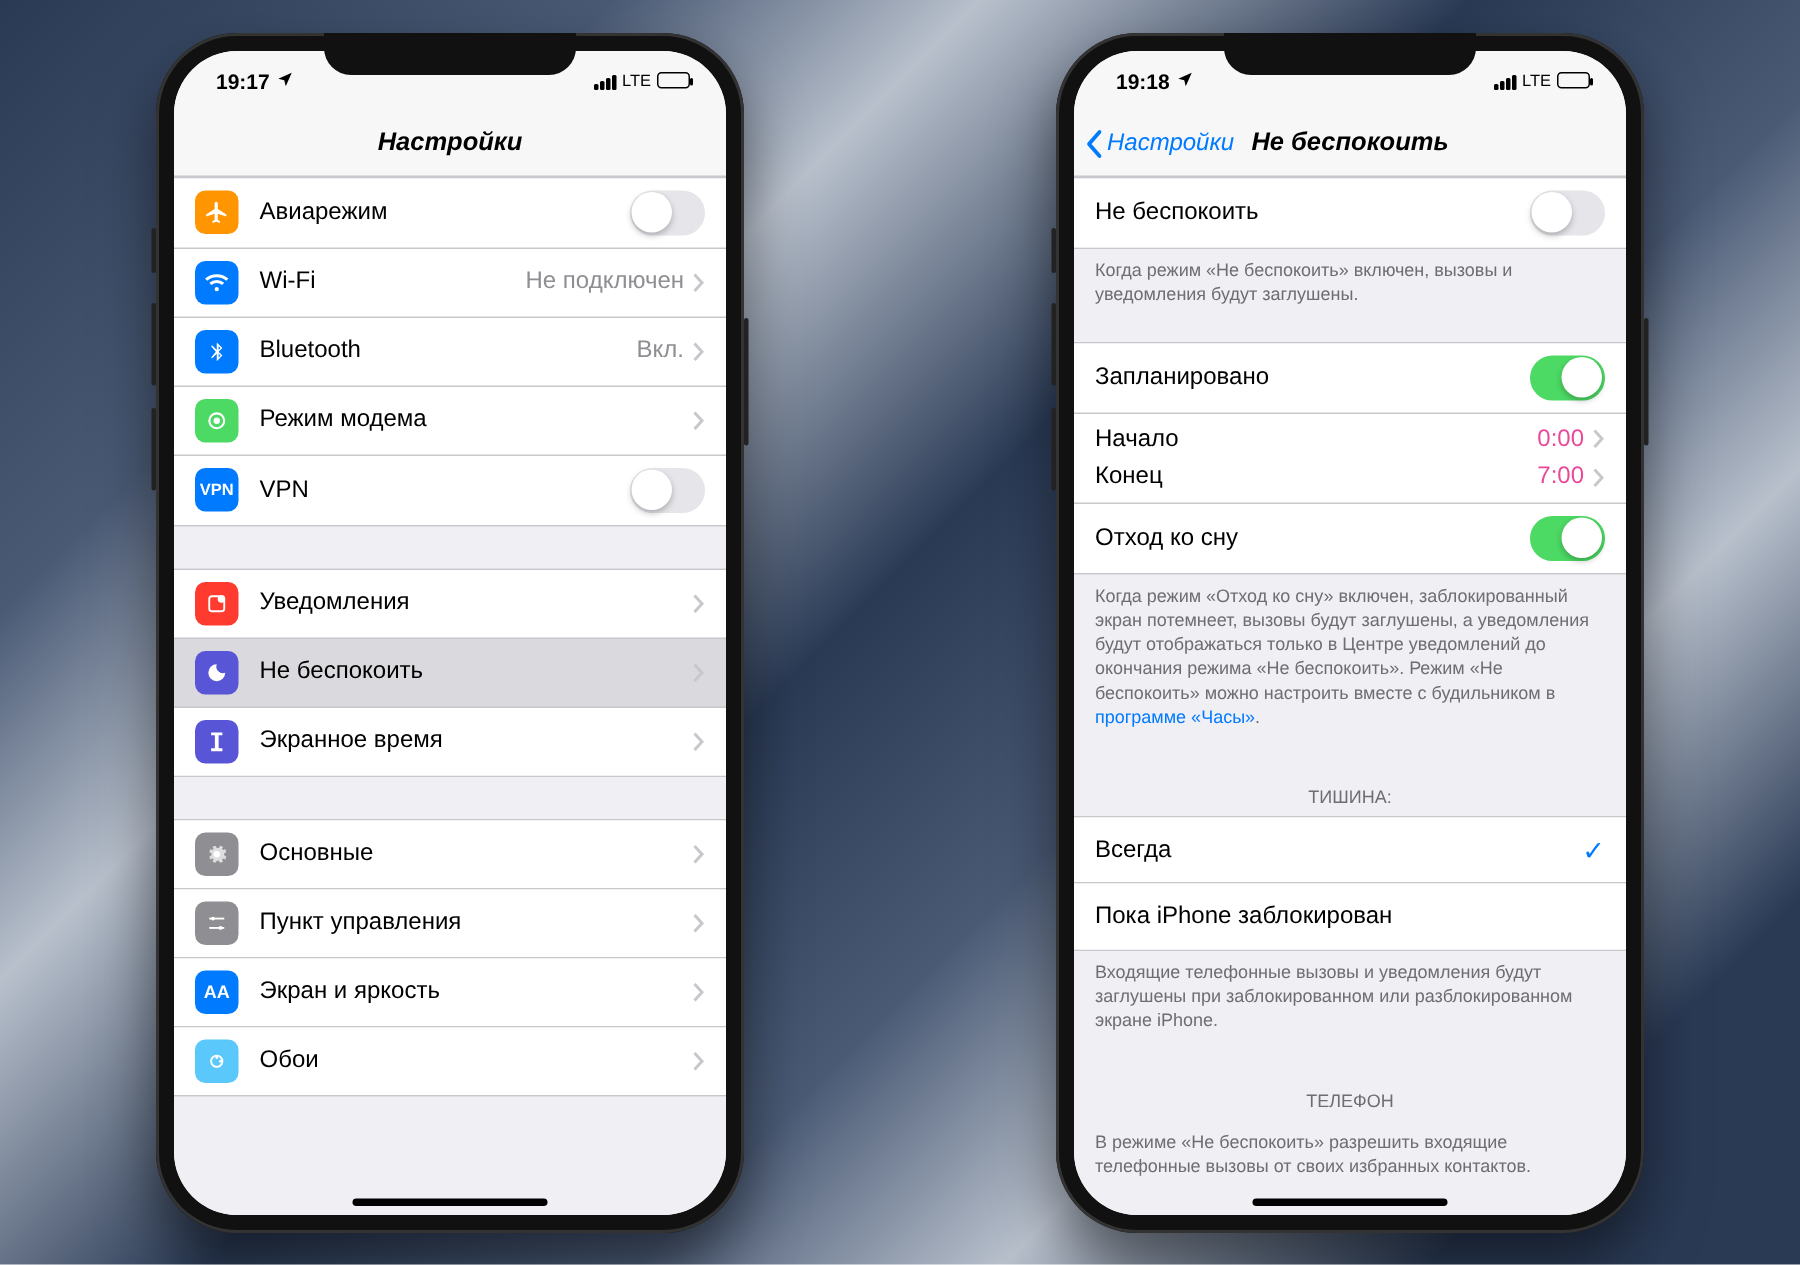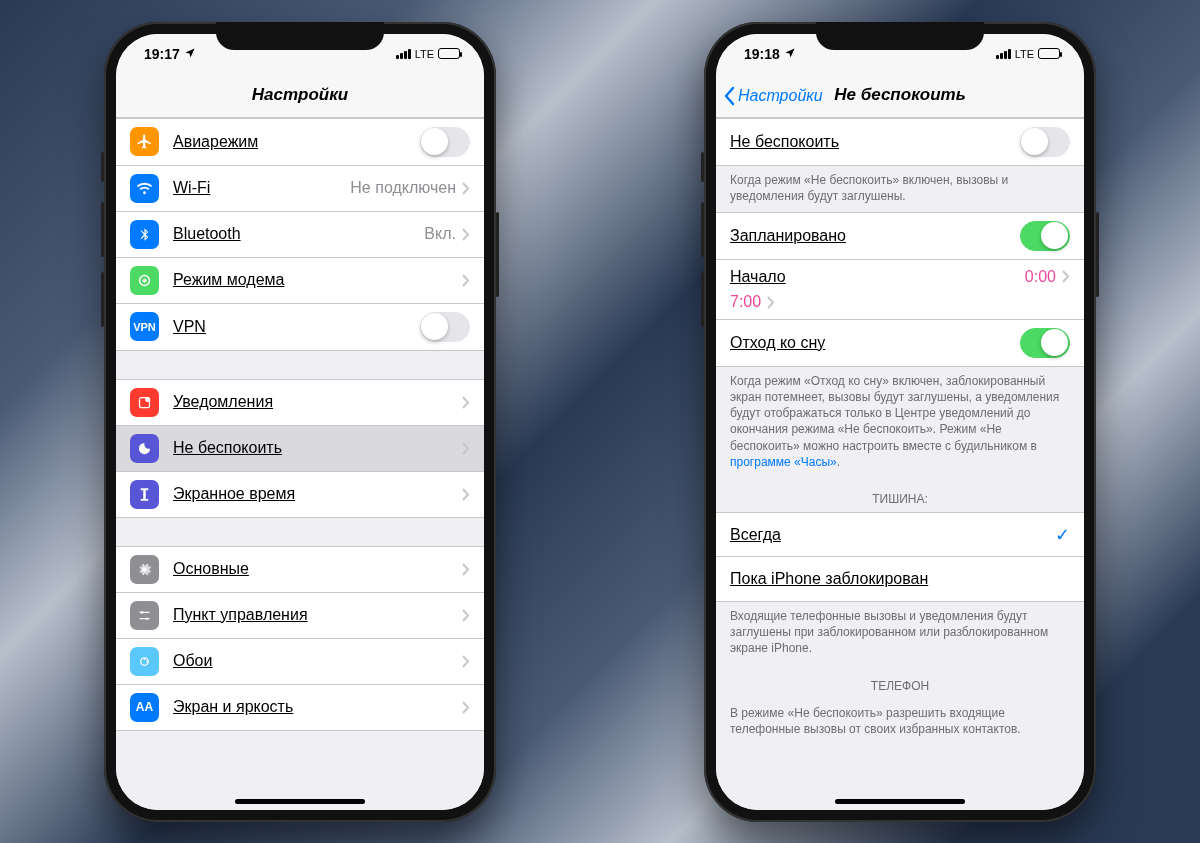--- a/index.html
+++ b/index.html
@@ -49,21 +49,21 @@
     display: flex;
     justify-content: space-between;
     align-items: center;
     padding: 0 24px 0 28px;
     font-size: 14px;
     font-weight: 600;
     background: #f7f7f7;
     flex-shrink: 0;
   }
   .status-left { display:flex; align-items:center; gap:4px;}
-  .status-right { display:flex; align-items:center; gap:4px; font-size:11px; font-weight:500;}
+  .status-right { display:flex; gap:4px; font-size:11px; font-weight:500;}
   .sig-bars { display:inline-flex; align-items:flex-end; gap:1px; }
   .sig-bars span { width:3px; background:#000; display:inline-block; border-radius:1px;}
   .sig-bars span:nth-child(1){height:4px;}
   .sig-bars span:nth-child(2){height:6px;}
   .sig-bars span:nth-child(3){height:8px;}
   .sig-bars span:nth-child(4){height:10px;}
   .battery {
     width: 22px; height: 11px; border:1px solid #000; border-radius:3px; position:relative;
   }
   .battery::after { content:""; position:absolute; right:-3px; top:3px; width:2px; height:5px; background:#000; border-radius:1px;}
@@ -102,40 +102,40 @@
   }
   .row:last-child { border-bottom: none; }
   .row.selected { background: #d9d9de; }
   .row.compact { min-height: 30px; padding-top:4px; padding-bottom:4px;}
   .icon {
     width: 29px; height: 29px; border-radius: 7px;
     margin-right: 14px; flex-shrink: 0;
     display:flex; align-items:center; justify-content:center;
     color:#fff; font-size:15px;
   }
-  .row-label { font-size: 16px; flex: 1; color:#000;text-decoration:underline;}
+  .row-label { font-size: 16px; flex: 1; color:#000;}
   .row-value { font-size: 16px; color: #8e8e93; margin-right: 6px; }
   .row-value.blue { color: #ec4899; }
   .chevron { color:#c7c7cc; flex-shrink:0; }
   .toggle {
     width: 50px; height: 30px; border-radius: 15px; background:#e5e5ea;
     position: relative; flex-shrink:0;
     border: 1.5px solid #e5e5ea;
   }
   .toggle .knob {
     width: 27px; height: 27px; border-radius: 50%; background:#fff;
     position:absolute; top:0; left:0;
     box-shadow: 0 2px 4px rgba(0,0,0,0.25);
     transition: left 0.2s;
   }
   .toggle.on { background:#4cd964; border-color:#4cd964;}
   .toggle.on .knob { left: 20px; }
   .footer-text {
     font-size: 12px; color: #6d6d72;
-    padding: 6px 14px 8px;
+    padding: 6px 14px 24px;
     line-height: 1.35;
   }
   .header-text {
     font-size: 12px; color: #6d6d72;
     padding: 14px 14px 6px;
     text-transform: uppercase;
     text-align: center;
   }
   .link { color: #007aff; }
   .check { color:#007aff; font-size:18px; margin-left:auto; }
@@ -301,37 +301,37 @@
                 <circle cx="16" cy="17" r="2" fill="#fff"></circle>
                 <rect x="4" y="16" width="16" height="2" fill="#fff"></rect>
               </svg>
             </span>
             <span class="row-label">Пункт управления</span>
             <svg class="chevron" width="8" height="13" viewBox="0 0 8 13">
               <path fill="none" stroke="#c7c7cc" stroke-width="2" d="M1 1l5 5.5L1 12"></path>
             </svg>
           </div>
           <div class="row">
+            <span class="icon" style="background:#007aff">
+              <span style="font-weight:700;font-size:12px;color:#fff;">AA</span>
+            </span>
+            <span class="row-label">Экран и яркость</span>
+            <svg class="chevron" width="8" height="13" viewBox="0 0 8 13">
+              <path fill="none" stroke="#c7c7cc" stroke-width="2" d="M1 1l5 5.5L1 12"></path>
+            </svg>
+          </div>
+          <div class="row">
             <span class="icon" style="background:#5ac8fa">
               <svg viewBox="0 0 24 24" width="15" height="15">
                 <circle cx="12" cy="12" r="6" fill="none" stroke="#fff" stroke-width="2"></circle>
                 <circle cx="12" cy="8" r="1.5" fill="#fff"></circle>
                 <circle cx="16" cy="12" r="1.5" fill="#fff"></circle>
               </svg>
             </span>
             <span class="row-label">Обои</span>
-            <svg class="chevron" width="8" height="13" viewBox="0 0 8 13">
-              <path fill="none" stroke="#c7c7cc" stroke-width="2" d="M1 1l5 5.5L1 12"></path>
-            </svg>
-          </div>
-          <div class="row">
-            <span class="icon" style="background:#007aff">
-              <span style="font-weight:700;font-size:12px;color:#fff;">AA</span>
-            </span>
-            <span class="row-label">Экран и яркость</span>
             <svg class="chevron" width="8" height="13" viewBox="0 0 8 13">
               <path fill="none" stroke="#c7c7cc" stroke-width="2" d="M1 1l5 5.5L1 12"></path>
             </svg>
           </div>
         </div>
       </div>
     <div class="home-ind"></div>
   </div>
 </div>
 
@@ -391,20 +391,21 @@
             </span>
         </div>
         <div class="row compact" style="border-bottom:none;padding-bottom:0;">
           <span class="row-label">Начало</span>
           <span class="row-value blue">0:00</span>
           <svg class="chevron" width="8" height="13" viewBox="0 0 8 13">
               <path fill="none" stroke="#c7c7cc" stroke-width="2" d="M1 1l5 5.5L1 12"></path>
             </svg>
         </div>
         <div class="row compact" style="padding-top:0;">
+          <span class="row-label">Конец</span>
           <span class="row-value blue">7:00</span>
           <svg class="chevron" width="8" height="13" viewBox="0 0 8 13">
               <path fill="none" stroke="#c7c7cc" stroke-width="2" d="M1 1l5 5.5L1 12"></path>
             </svg>
         </div>
         <div class="row">
           <span class="row-label">Отход ко сну</span>
           <span class="toggle on">
               <span class="knob"></span>
             </span>

